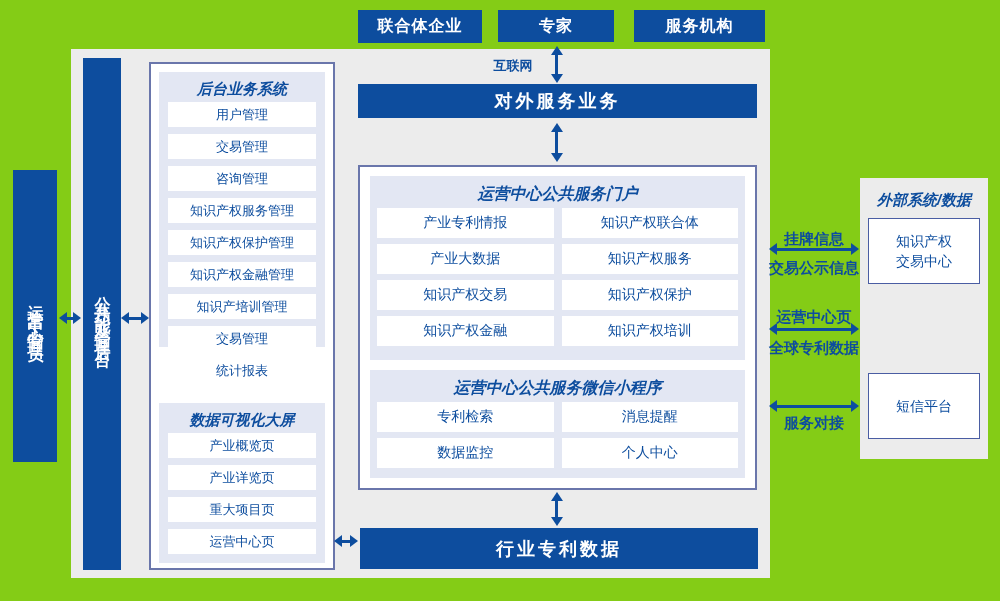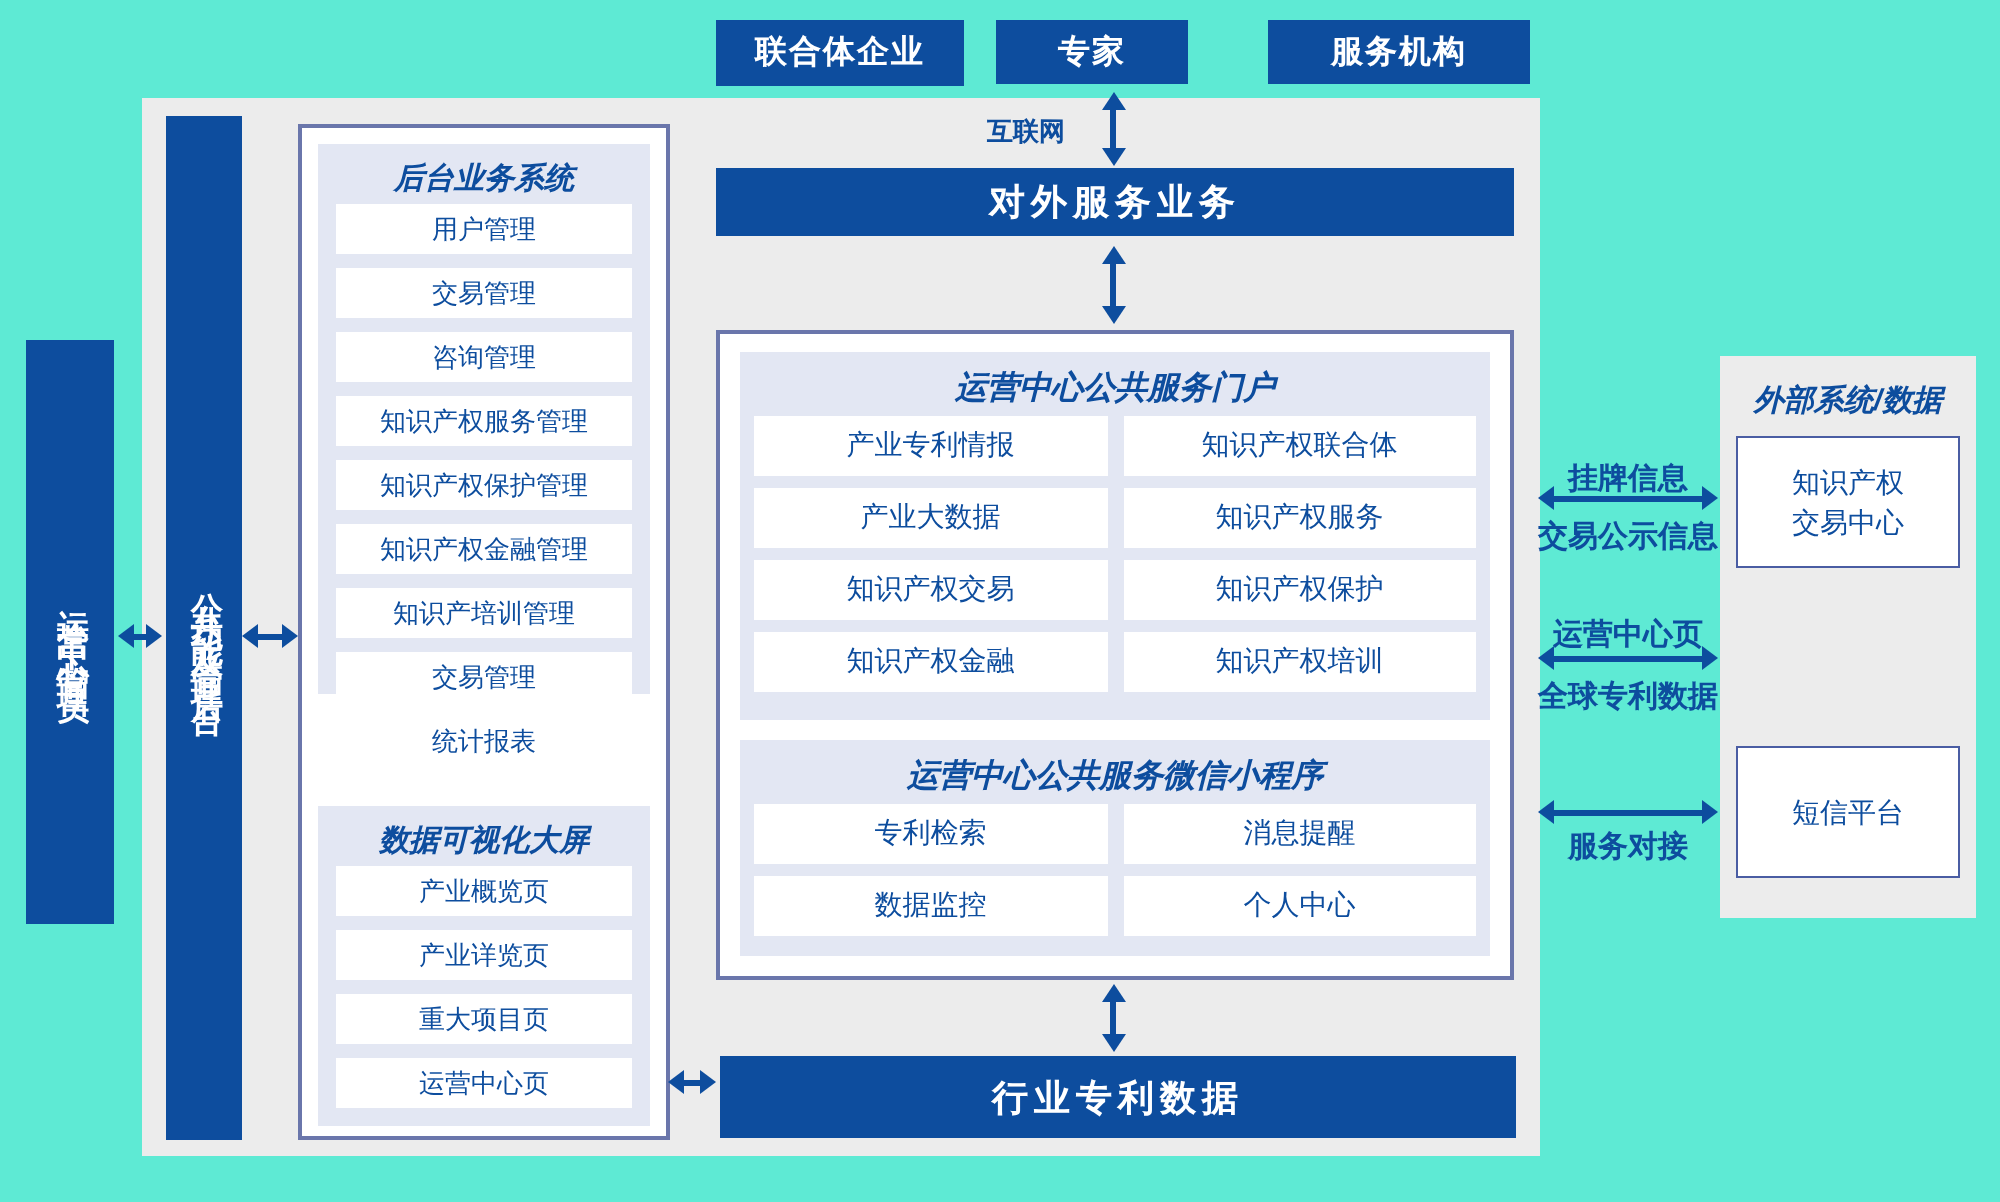--- a/index.html
+++ b/index.html
@@ -5,21 +5,21 @@
   :root{
     --primary-blue:#0d4d9e;
     --panel-bg:#e3e7f3;
     --container-border:#6a76ab;
     --outer-bg:#ececec;
     --external-box-border:#4a5da3;
   }
   *{margin:0;padding:0;box-sizing:border-box;}
   html,body{background:#fff;}
   body{font-family:"Liberation Sans","DejaVu Sans",sans-serif;}
-  .canvas{position:relative;width:1000px;height:601px;background:#5eead4;overflow:hidden;}
+  .canvas{position:relative;width:1000px;height:601px;background:#84cc16;overflow:hidden;}
   .bg{position:absolute;background:var(--outer-bg);}
   .bluebox{position:absolute;background:var(--primary-blue);color:#fff;font-weight:bold;
            display:flex;align-items:center;justify-content:center;}
   .actor{font-size:16px;letter-spacing:1px;}
   .bigbar{font-size:18px;letter-spacing:3px;}
   .vbar{position:absolute;background:var(--primary-blue);display:flex;align-items:center;justify-content:center;}
   .vbar span{writing-mode:vertical-rl;text-orientation:upright;color:#fff;font-weight:bold;
              font-size:16px;letter-spacing:7px;}
   .container{position:absolute;background:#fff;border:2px solid var(--container-border);}
   .panel{position:absolute;background:var(--panel-bg);}
@@ -51,21 +51,21 @@
 <body>
 
 <div class="canvas">
 
   <div class="bg" style="left:71px;top:49px;width:699px;height:529px;"></div>
   <div class="bg" style="left:860px;top:178px;width:128px;height:281px;"></div>
 
   <div class="bluebox actor" style="left:358px;top:10px;width:124px;height:33px;">
     <span>联合体企业</span>
   </div>
-  <div class="bluebox actor" style="left:498px;top:10px;width:96px;height:32px;">
+  <div class="bluebox actor" style="left:498px;top:10px;width:116px;height:32px;">
     <span>专家</span>
   </div>
   <div class="bluebox actor" style="left:634px;top:10px;width:131px;height:32px;">
     <span>服务机构</span>
   </div>
 
   <div class="lbl" style="left:478px;top:57px;width:70px;font-size:13px;">互联网</div>
   <div class="varrow" style="left:555px;top:55px;height:19px;"></div>
 
   <div class="bluebox bigbar" style="left:358px;top:84px;width:399px;height:34px;">

